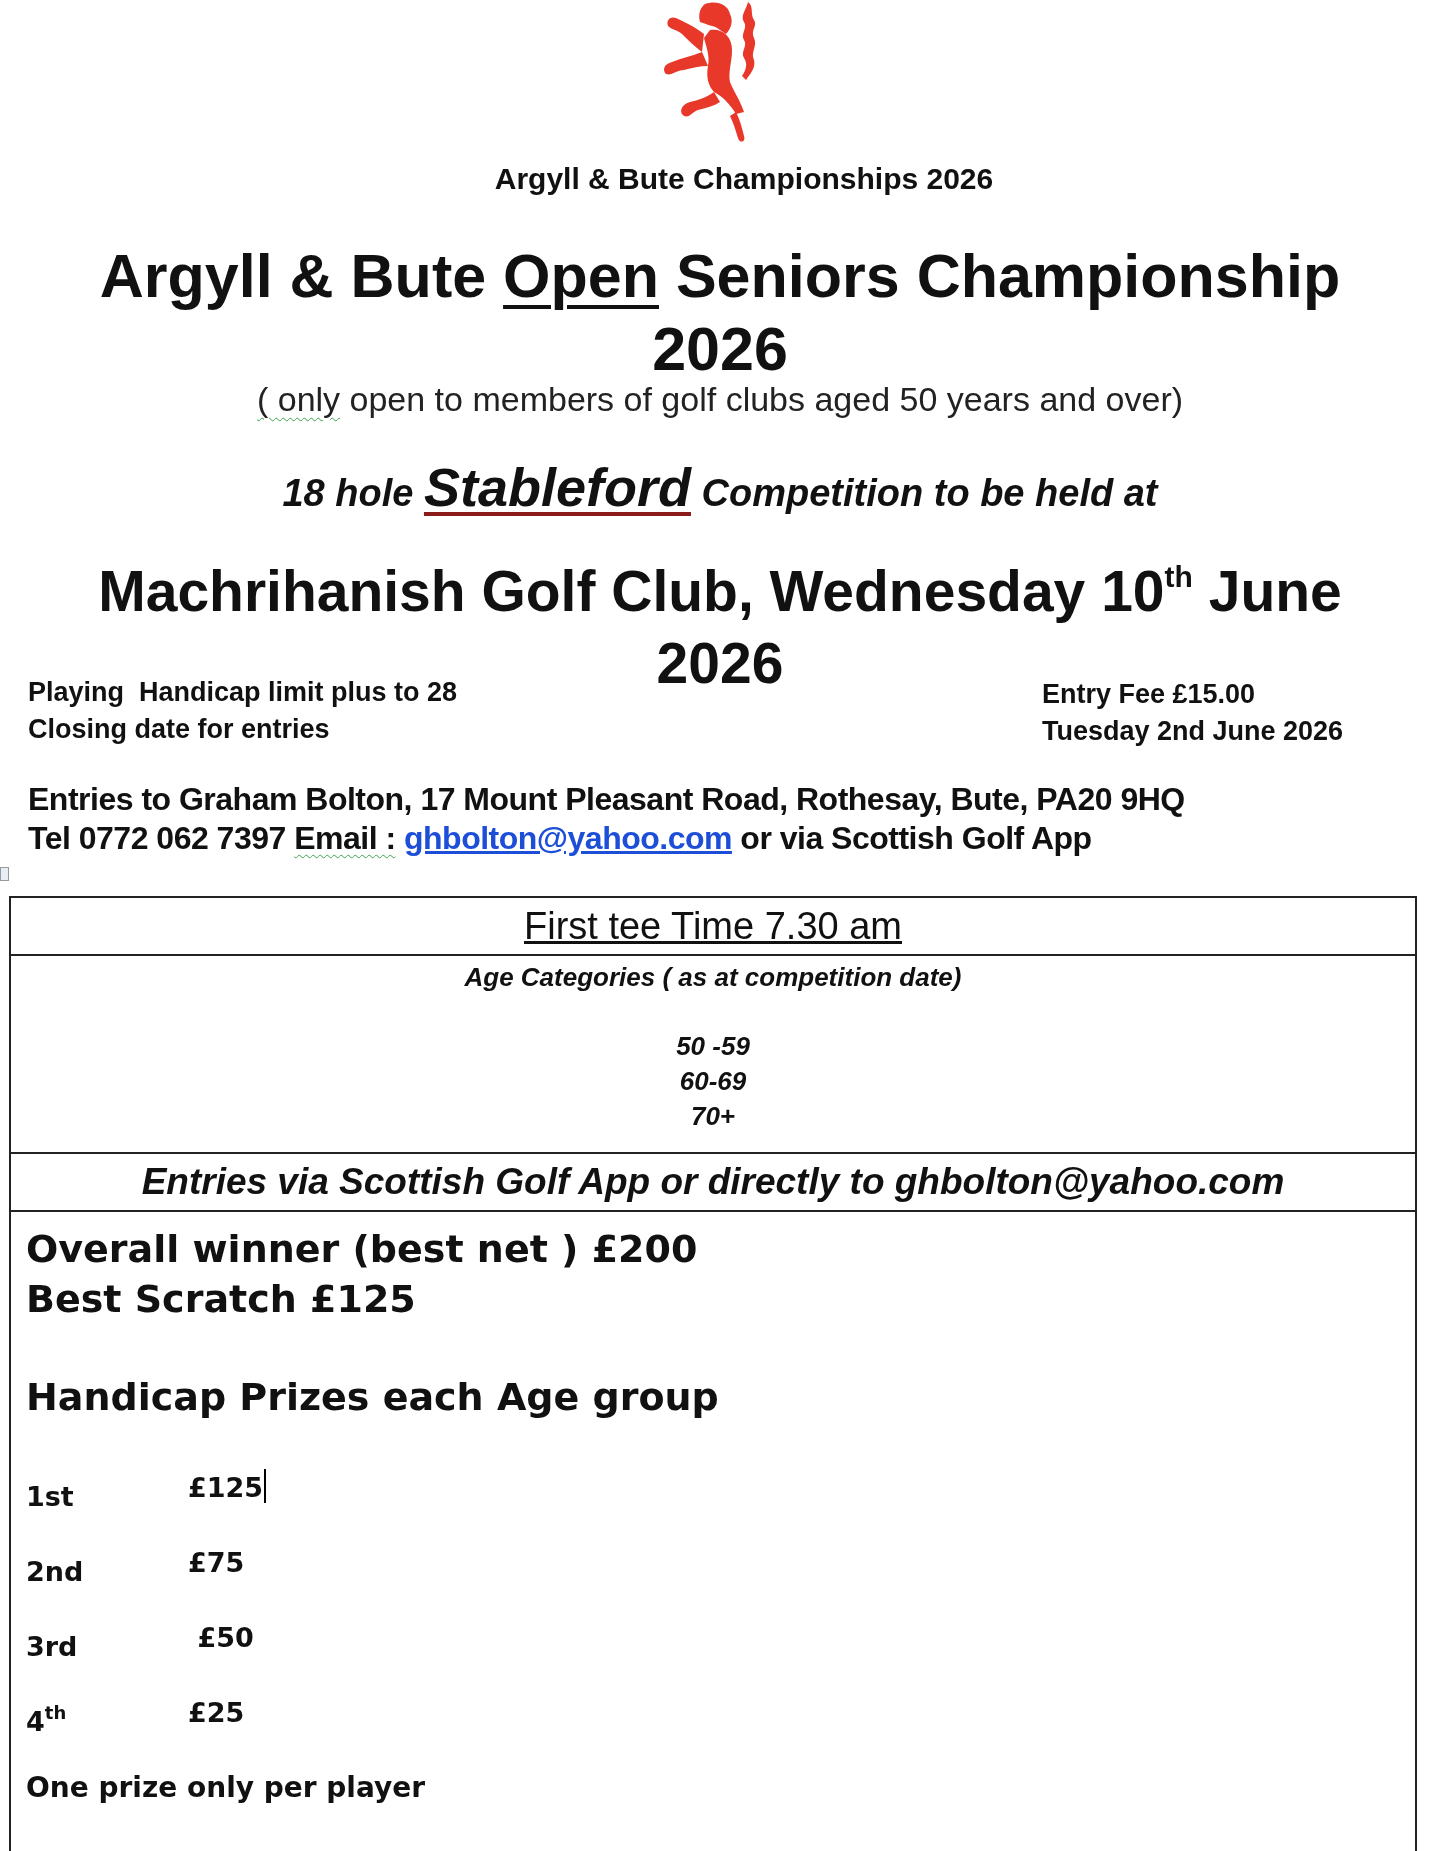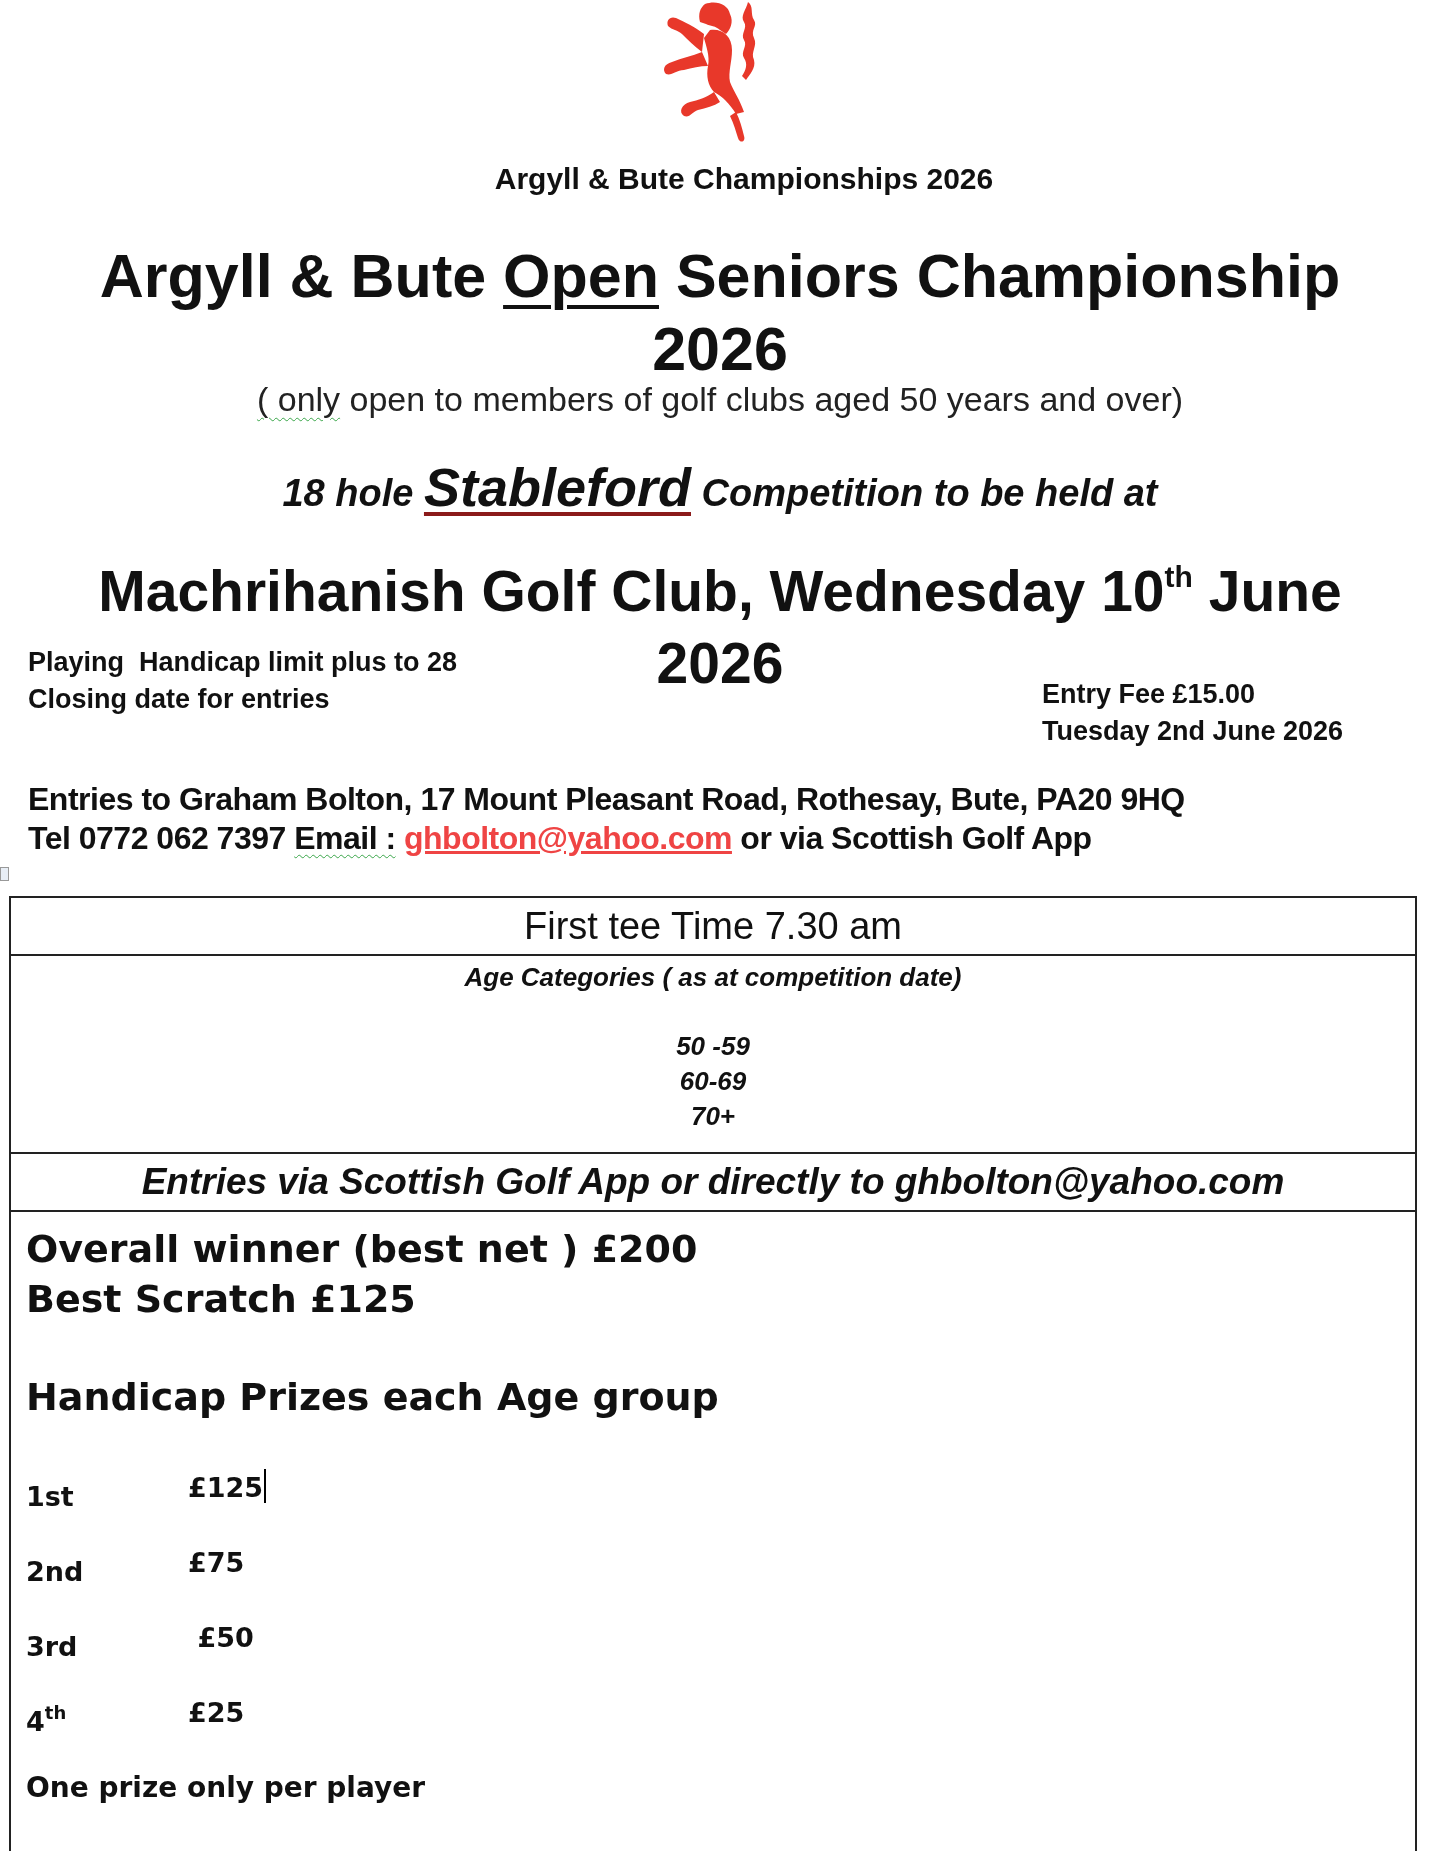--- a/index.html
+++ b/index.html
@@ -13,32 +13,32 @@
   #main-title { top: 240px; font-size: 61px; font-weight: bold; line-height: 73px; }
   #main-title .u { text-decoration: underline; text-decoration-thickness: 4px; text-underline-offset: 8px; }
   #eligibility { top: 380px; font-size: 34px; color: #222; }
   #eligibility .wavy { text-decoration: underline wavy #3aa64a; text-decoration-thickness: 1px; text-underline-offset: 6px; }
   #format-line { top: 456px; font-size: 38px; font-weight: bold; font-style: italic; }
   #format-line .big { font-size: 54px; font-style: normal; text-decoration: underline; text-decoration-color: #8b1a1a; text-decoration-thickness: 4px; text-underline-offset: 6px; font-style: italic; }
   #venue-title { top: 541px; font-size: 57px; font-weight: bold; line-height: 72px; }
   #venue-title sup { font-size: 30px; vertical-align: 24px; }
 
   .meta { font-size: 27px; font-weight: bold; line-height: 37px; }
-  #meta-left { left: 28px; top: 644px; }
+  #meta-left { left: 28px; top: 674px; }
   #meta-right { left: 1042px; top: 676px; }
 
   #contact { left: 28px; top: 780px; font-size: 32px; font-weight: bold; line-height: 39px; letter-spacing: -0.5px; }
-  #contact .email-link { color: #ef4444; text-decoration: underline; }
+  #contact .email-link { color: #1d4ed8; text-decoration: underline; }
   #contact .wavy { text-decoration: underline wavy #3aa64a; text-decoration-thickness: 1px; text-underline-offset: 5px; }
 
   #table-handle { left: 0; top: 867px; width: 7px; height: 12px; border: 1px solid #999; background: #e8eef6; }
 
   #info-table { left: 9px; top: 896px; width: 1408px; height: 1000px; border: 2px solid #222; border-bottom: none; box-sizing: border-box; }
   .row { border-bottom: 2px solid #222; box-sizing: border-box; }
-  #row-tee { height: 58px; font-size: 38px; text-align: center; line-height: 56px; }
+  #row-tee { height: 58px; font-size: 38px; text-align: center; line-height: 56px; text-decoration: underline; }
   #row-age { height: 198px; text-align: center; font-style: italic; font-weight: bold; font-size: 26px; }
   #row-age .head { padding-top: 6px; }
   #row-age .cats { margin-top: 36px; line-height: 35px; }
   #row-entries { height: 58px; text-align: center; font-style: italic; font-weight: bold; font-size: 37px; line-height: 56px; }
   #row-prizes { border-bottom: none; padding-left: 15px; font-family: "DejaVu Sans", sans-serif; font-weight: bold; }
   .p-big { font-size: 38px; line-height: 50px; }
   #overall { margin-top: 12px; }
   #handicap-head { margin-top: 48px; }
   .place-row { font-size: 27px; height: 75px; line-height: 75px; display: flex; gap: 24px; }
   #place-first { margin-top: 28px; }

